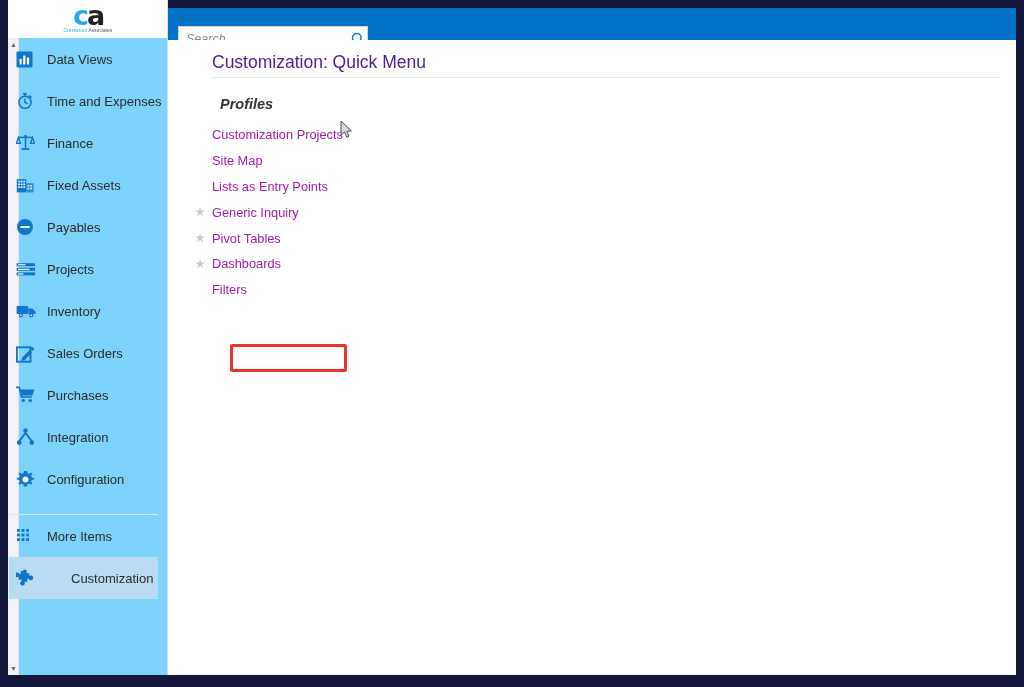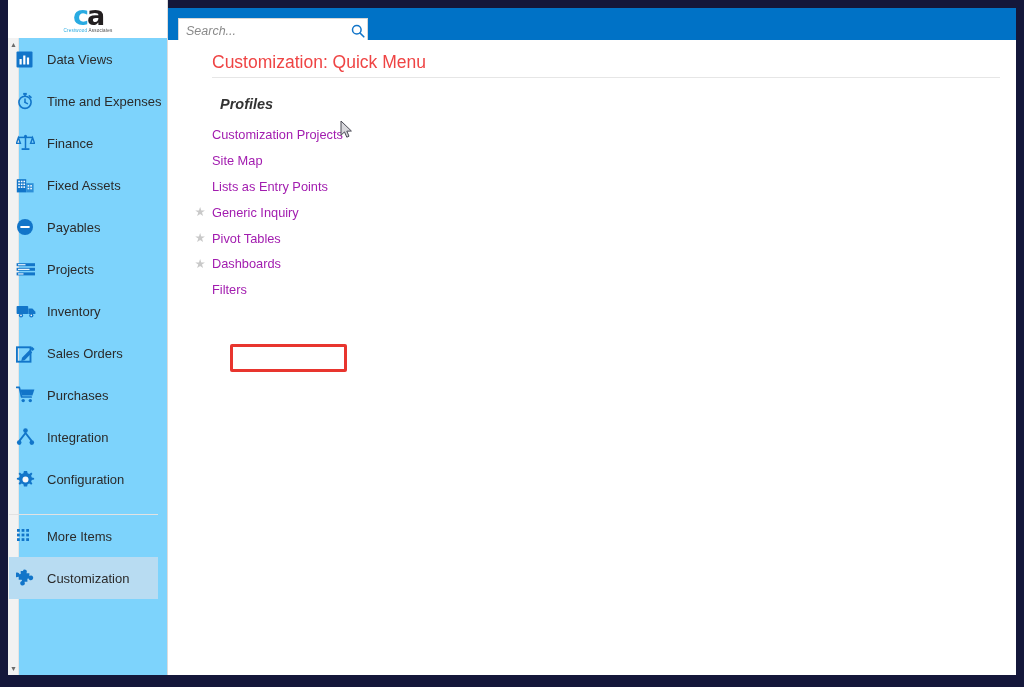--- a/index.html
+++ b/index.html
@@ -19,21 +19,21 @@
 
   
   #header-bar {
     position: absolute;
     left: 168px; top: 8px;
     width: 848px; height: 32px;
     background: #0072c6;
   }
   #search-box {
     position: absolute;
-    left: 10px; top: 10px;
+    left: 10px; top: 18px;
     width: 190px; height: 25px;
     background: #ffffff;
     border: 1px solid #d6d6d6;
     display: flex;
     align-items: center;
   }
   #search-input {
     flex: 1;
     border: none;
     outline: none;
@@ -113,21 +113,21 @@
     width: 149px;
   }
   .nav-item {
     display: flex;
     align-items: center;
     height: 42px;
     padding-left: 7px;
     cursor: pointer;
     user-select: none;
   }
-  .nav-item.selected { background: #b8dcf2; }
+  .nav-item.selected { background: #b8dcf2; gap: 24px; }
   .nav-icon {
     width: 26px; height: 22px;
     display: flex;
     align-items: center;
     justify-content: flex-start;
     flex: 0 0 26px;
   }
   .nav-label {
     font-size: 13px;
     color: #2b2b2b;
@@ -145,21 +145,21 @@
   #content {
     position: absolute;
     left: 168px; top: 40px;
     width: 848px; height: 635px;
     background: #ffffff;
   }
   #page-title {
     position: absolute;
     left: 44px; top: 12px;
     font-size: 17.5px;
-    color: #ef4444;
+    color: #4c1d95;
     font-weight: normal;
     white-space: nowrap;
   }
   #title-divider {
     position: absolute;
     left: 44px; top: 37px;
     width: 788px; height: 1px;
     background: #e6e6e6;
   }
   #section-title {

